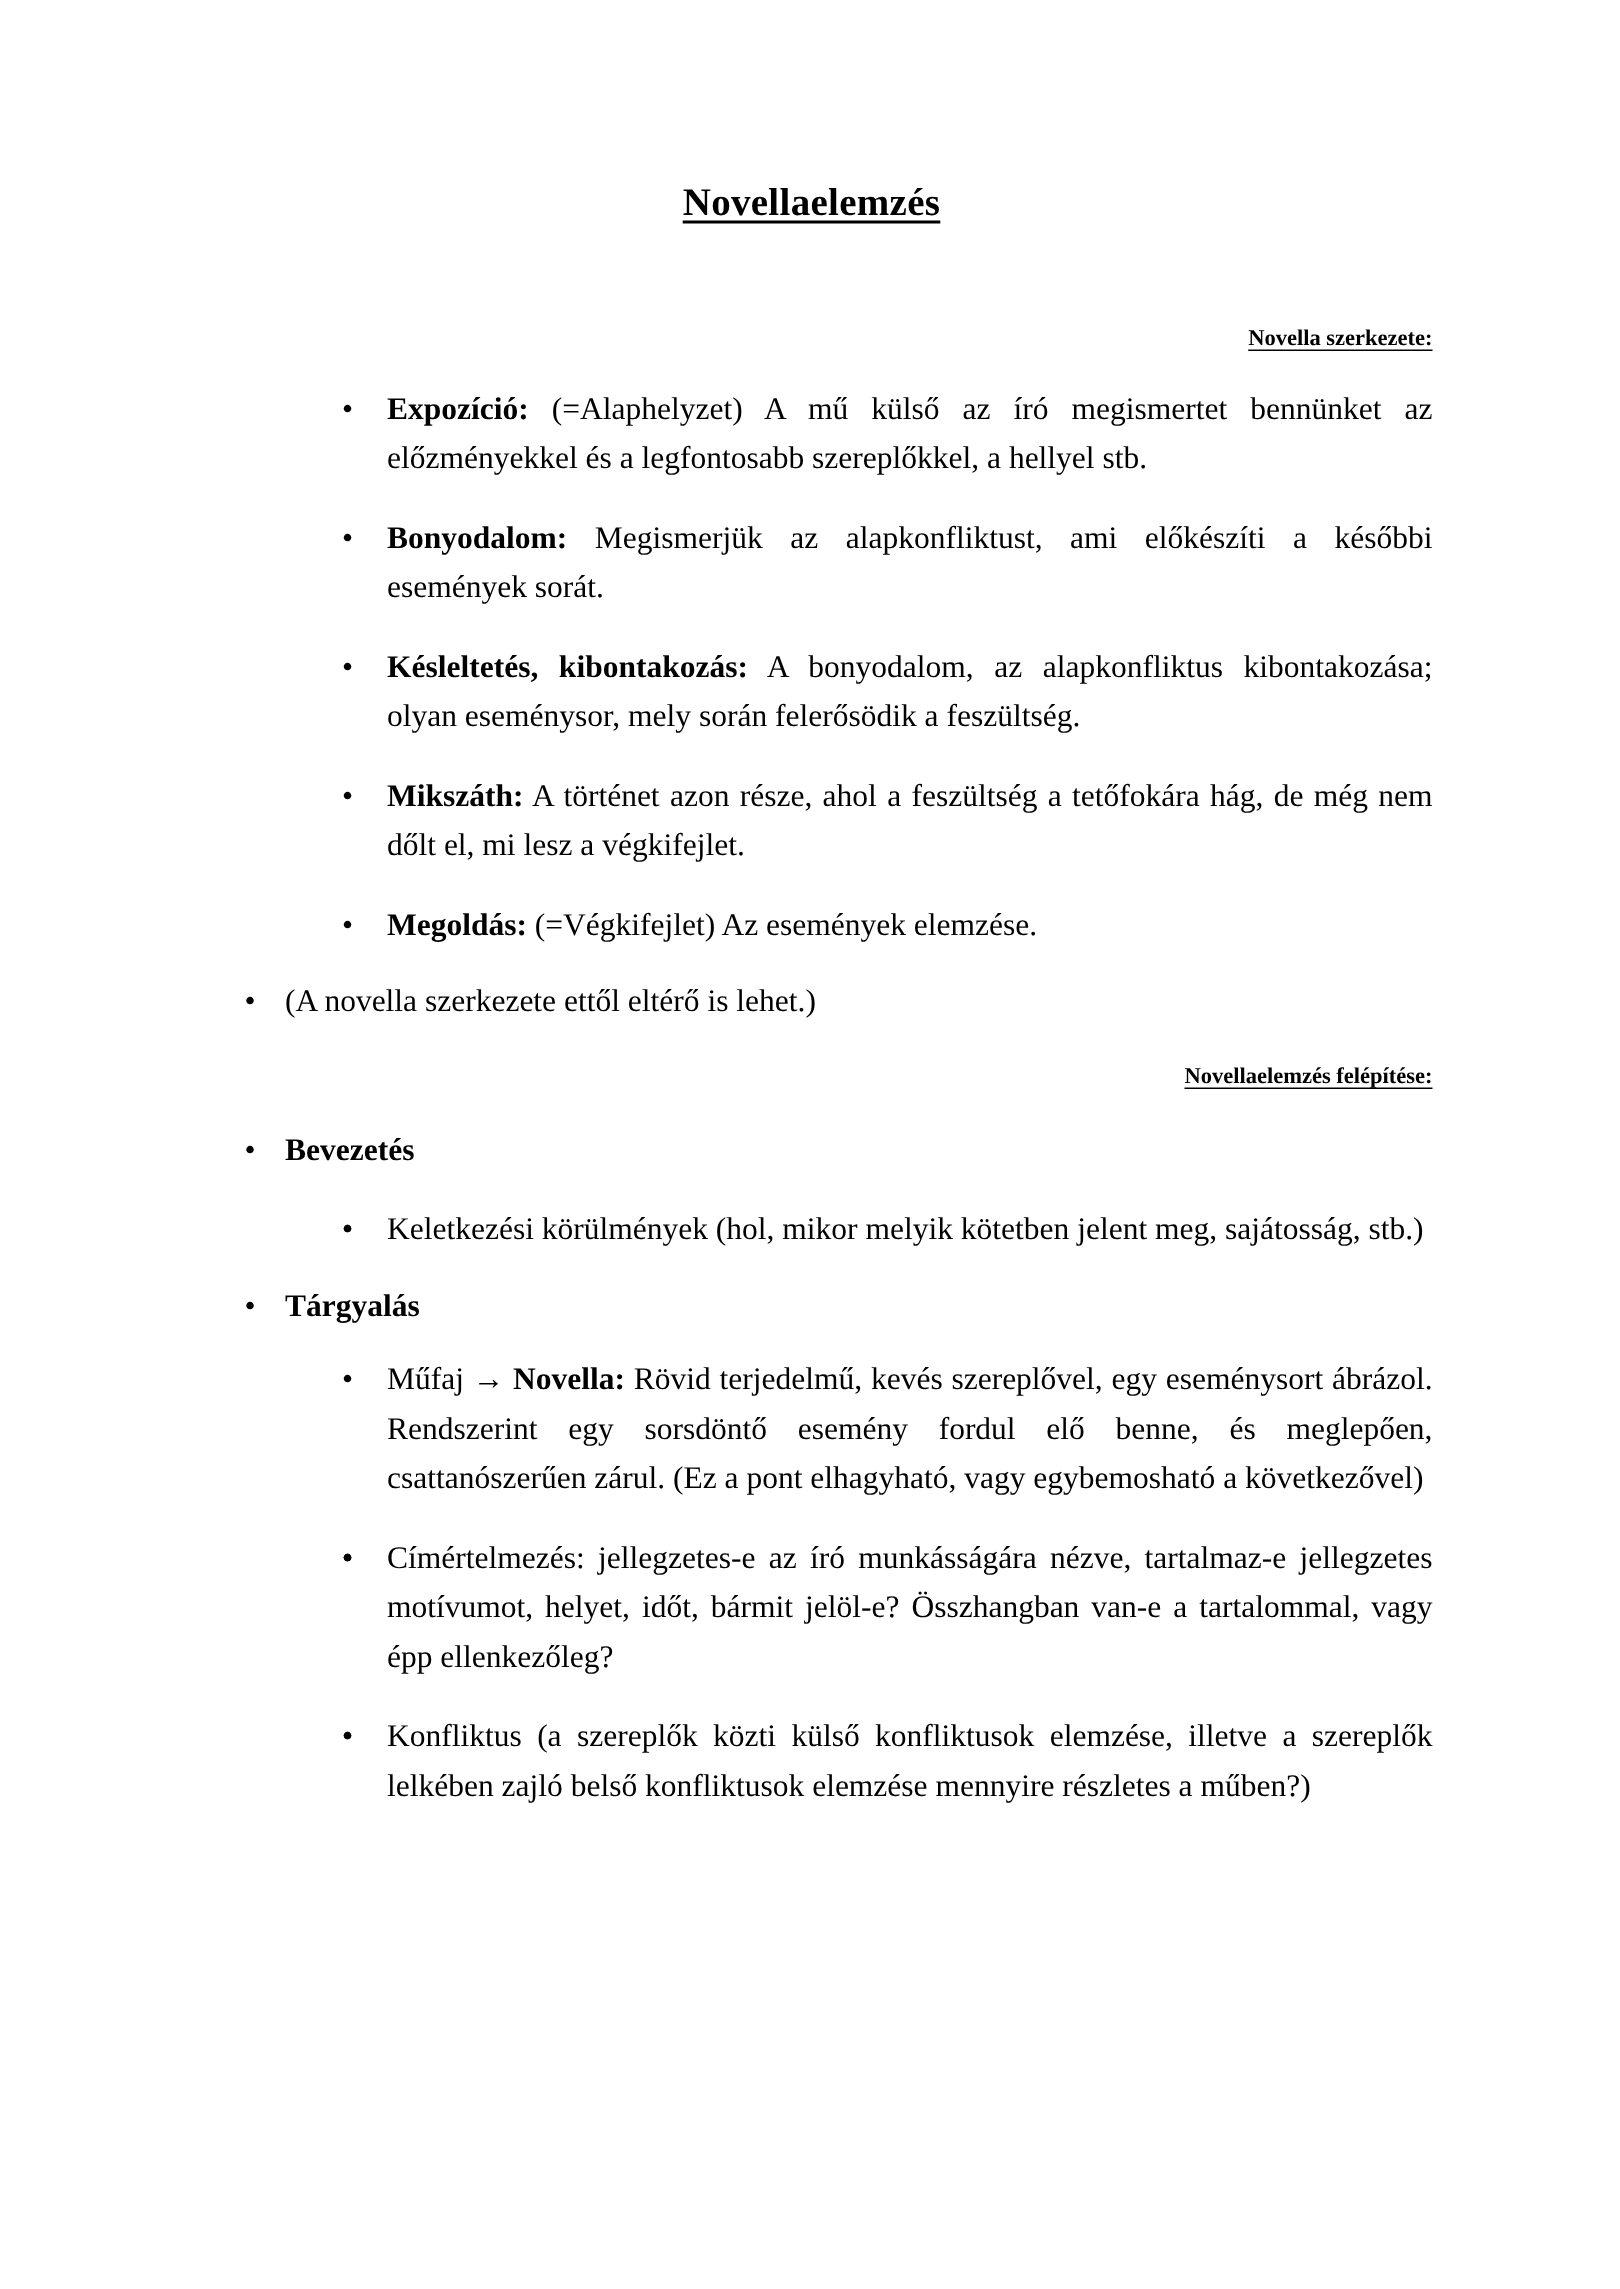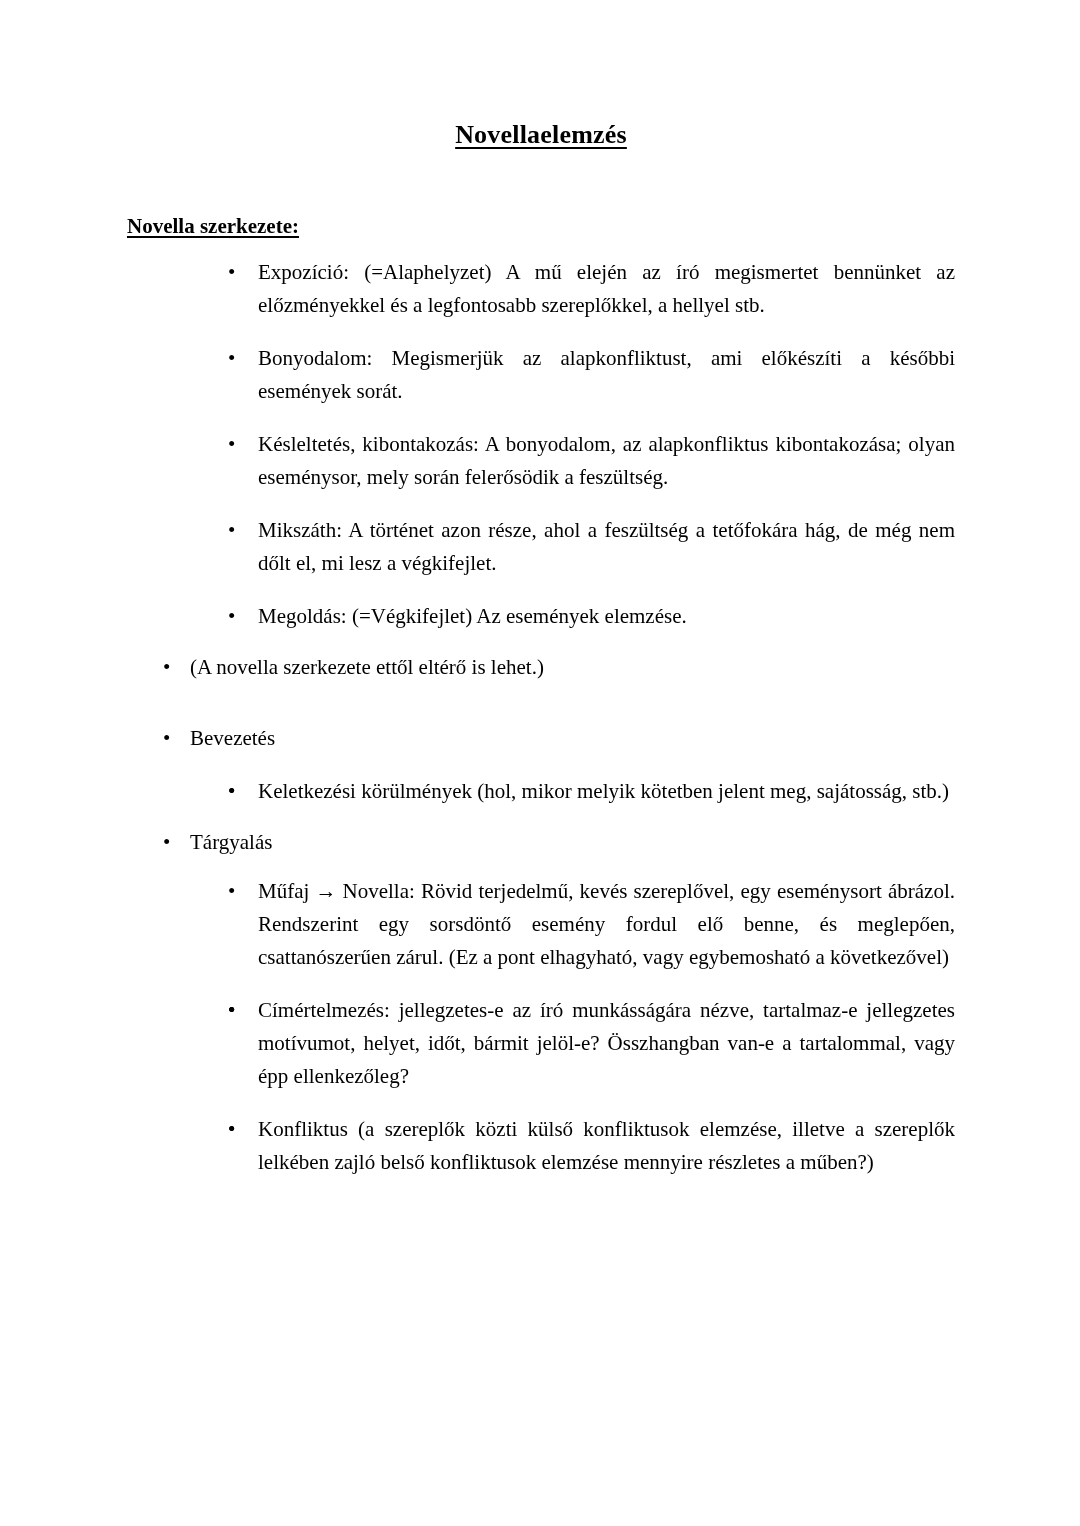--- a/index.html
+++ b/index.html
@@ -33,25 +33,26 @@
     font-size: 26px;
     line-height: 34px;
     text-decoration: underline;
     text-underline-offset: 4px;
     letter-spacing: 0.2px;
     margin: 0 0 0 0;
   }
 
   .section-head {
     font-weight: bold;
-    font-size: 21px;
+    font-size: 15px;
     line-height: 28px;
     text-decoration: underline;
     text-underline-offset: 3px;
     margin: 0;
+    text-align: right;
   }
 
   
   ul.lvl {
     list-style: none;
     margin: 0;
     padding: 0;
   }
   li.item {
     position: relative;
@@ -75,21 +76,21 @@
   li.item > .body { display: block; }
 
   
   .lvl-1 > li.item { padding-left: 63px; }
   .lvl-1 > li.item > .bullet { left: 36px; }
 
   
   .lvl-2 > li.item { padding-left: 131px; }
   .lvl-2 > li.item > .bullet { left: 101px; }
 
-  .b { font-weight: normal; }
+  .b { font-weight: bold; }
   .arrow { font-weight: bold; font-size: 21px; }
 
   
   .sp-title-to-head { height: 60px; }
   .sp-head-to-list  { height: 16px; }
   .sp-list-to-head  { height: 20px; }
   .sp-head-to-list2 { height: 18px; }
   .nested-wrap { margin-top: 18px; }
 </style>
 </head>
@@ -102,21 +103,21 @@
 
     <div class="sp-title-to-head"></div>
 
     <div class="section-head">Novella szerkezete:</div>
 
     <div class="sp-head-to-list"></div>
 
     <ul class="lvl lvl-2">
       <li class="item">
         <span class="bullet">•</span>
-        <span class="body"><span class="b">Expozíció:</span><span> (=Alaphelyzet) A mű elején az író megismertet bennünket az előzményekkel és a legfontosabb szereplőkkel, a hellyel stb.</span></span>
+        <span class="body"><span class="b">Expozíció:</span><span> (=Alaphelyzet) A mű külső az író megismertet bennünket az előzményekkel és a legfontosabb szereplőkkel, a hellyel stb.</span></span>
       </li>
       <li class="item">
         <span class="bullet">•</span>
         <span class="body"><span class="b">Bonyodalom:</span><span> Megismerjük az alapkonfliktust, ami előkészíti a későbbi események sorát.</span></span>
       </li>
       <li class="item">
         <span class="bullet">•</span>
         <span class="body"><span class="b">Késleltetés, kibontakozás:</span><span> A bonyodalom, az alapkonfliktus kibontakozása; olyan eseménysor, mely során felerősödik a feszültség.</span></span>
       </li>
       <li class="item">
@@ -133,20 +134,21 @@
 
     <ul class="lvl lvl-1">
       <li class="item">
         <span class="bullet">•</span>
         <span class="body">(A novella szerkezete ettől eltérő is lehet.)</span>
       </li>
     </ul>
 
     <div class="sp-list-to-head"></div>
 
+    <div class="section-head">Novellaelemzés felépítése:</div>
 
     <div class="sp-head-to-list2"></div>
 
     <ul class="lvl lvl-1">
       <li class="item" style="margin-bottom:16px;">
         <span class="bullet">•</span>
         <span class="body b">Bevezetés</span>
       </li>
     </ul>
 

